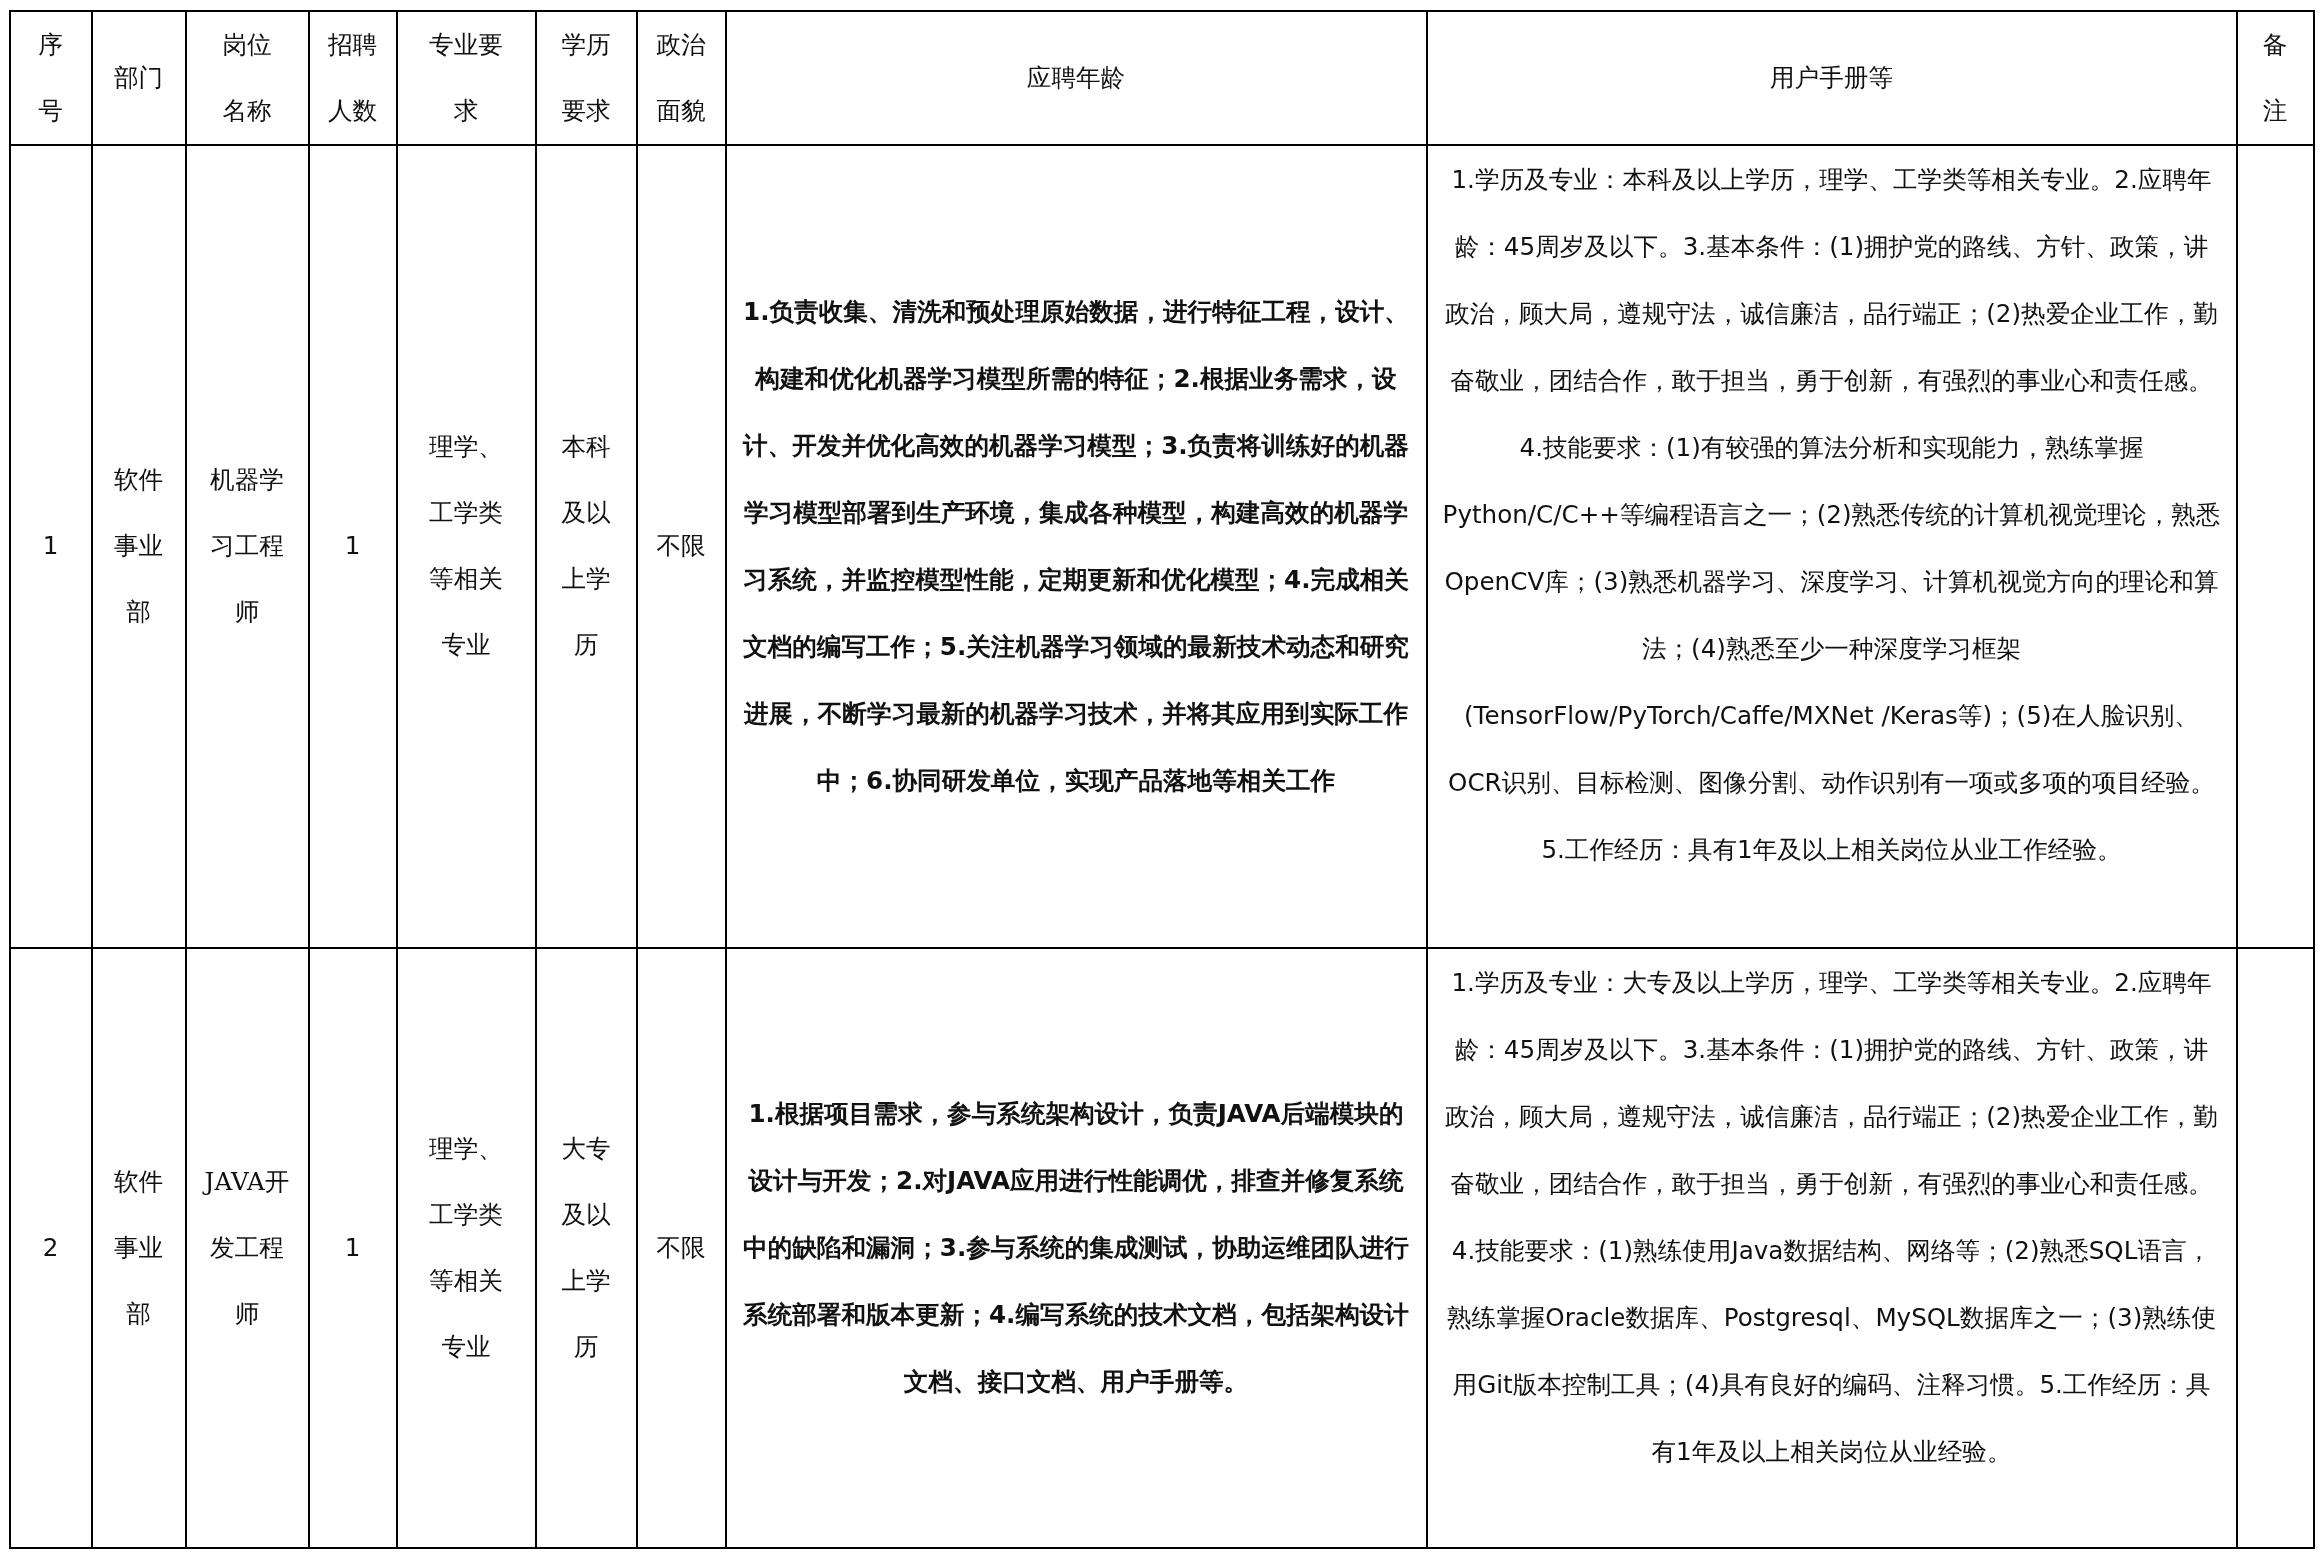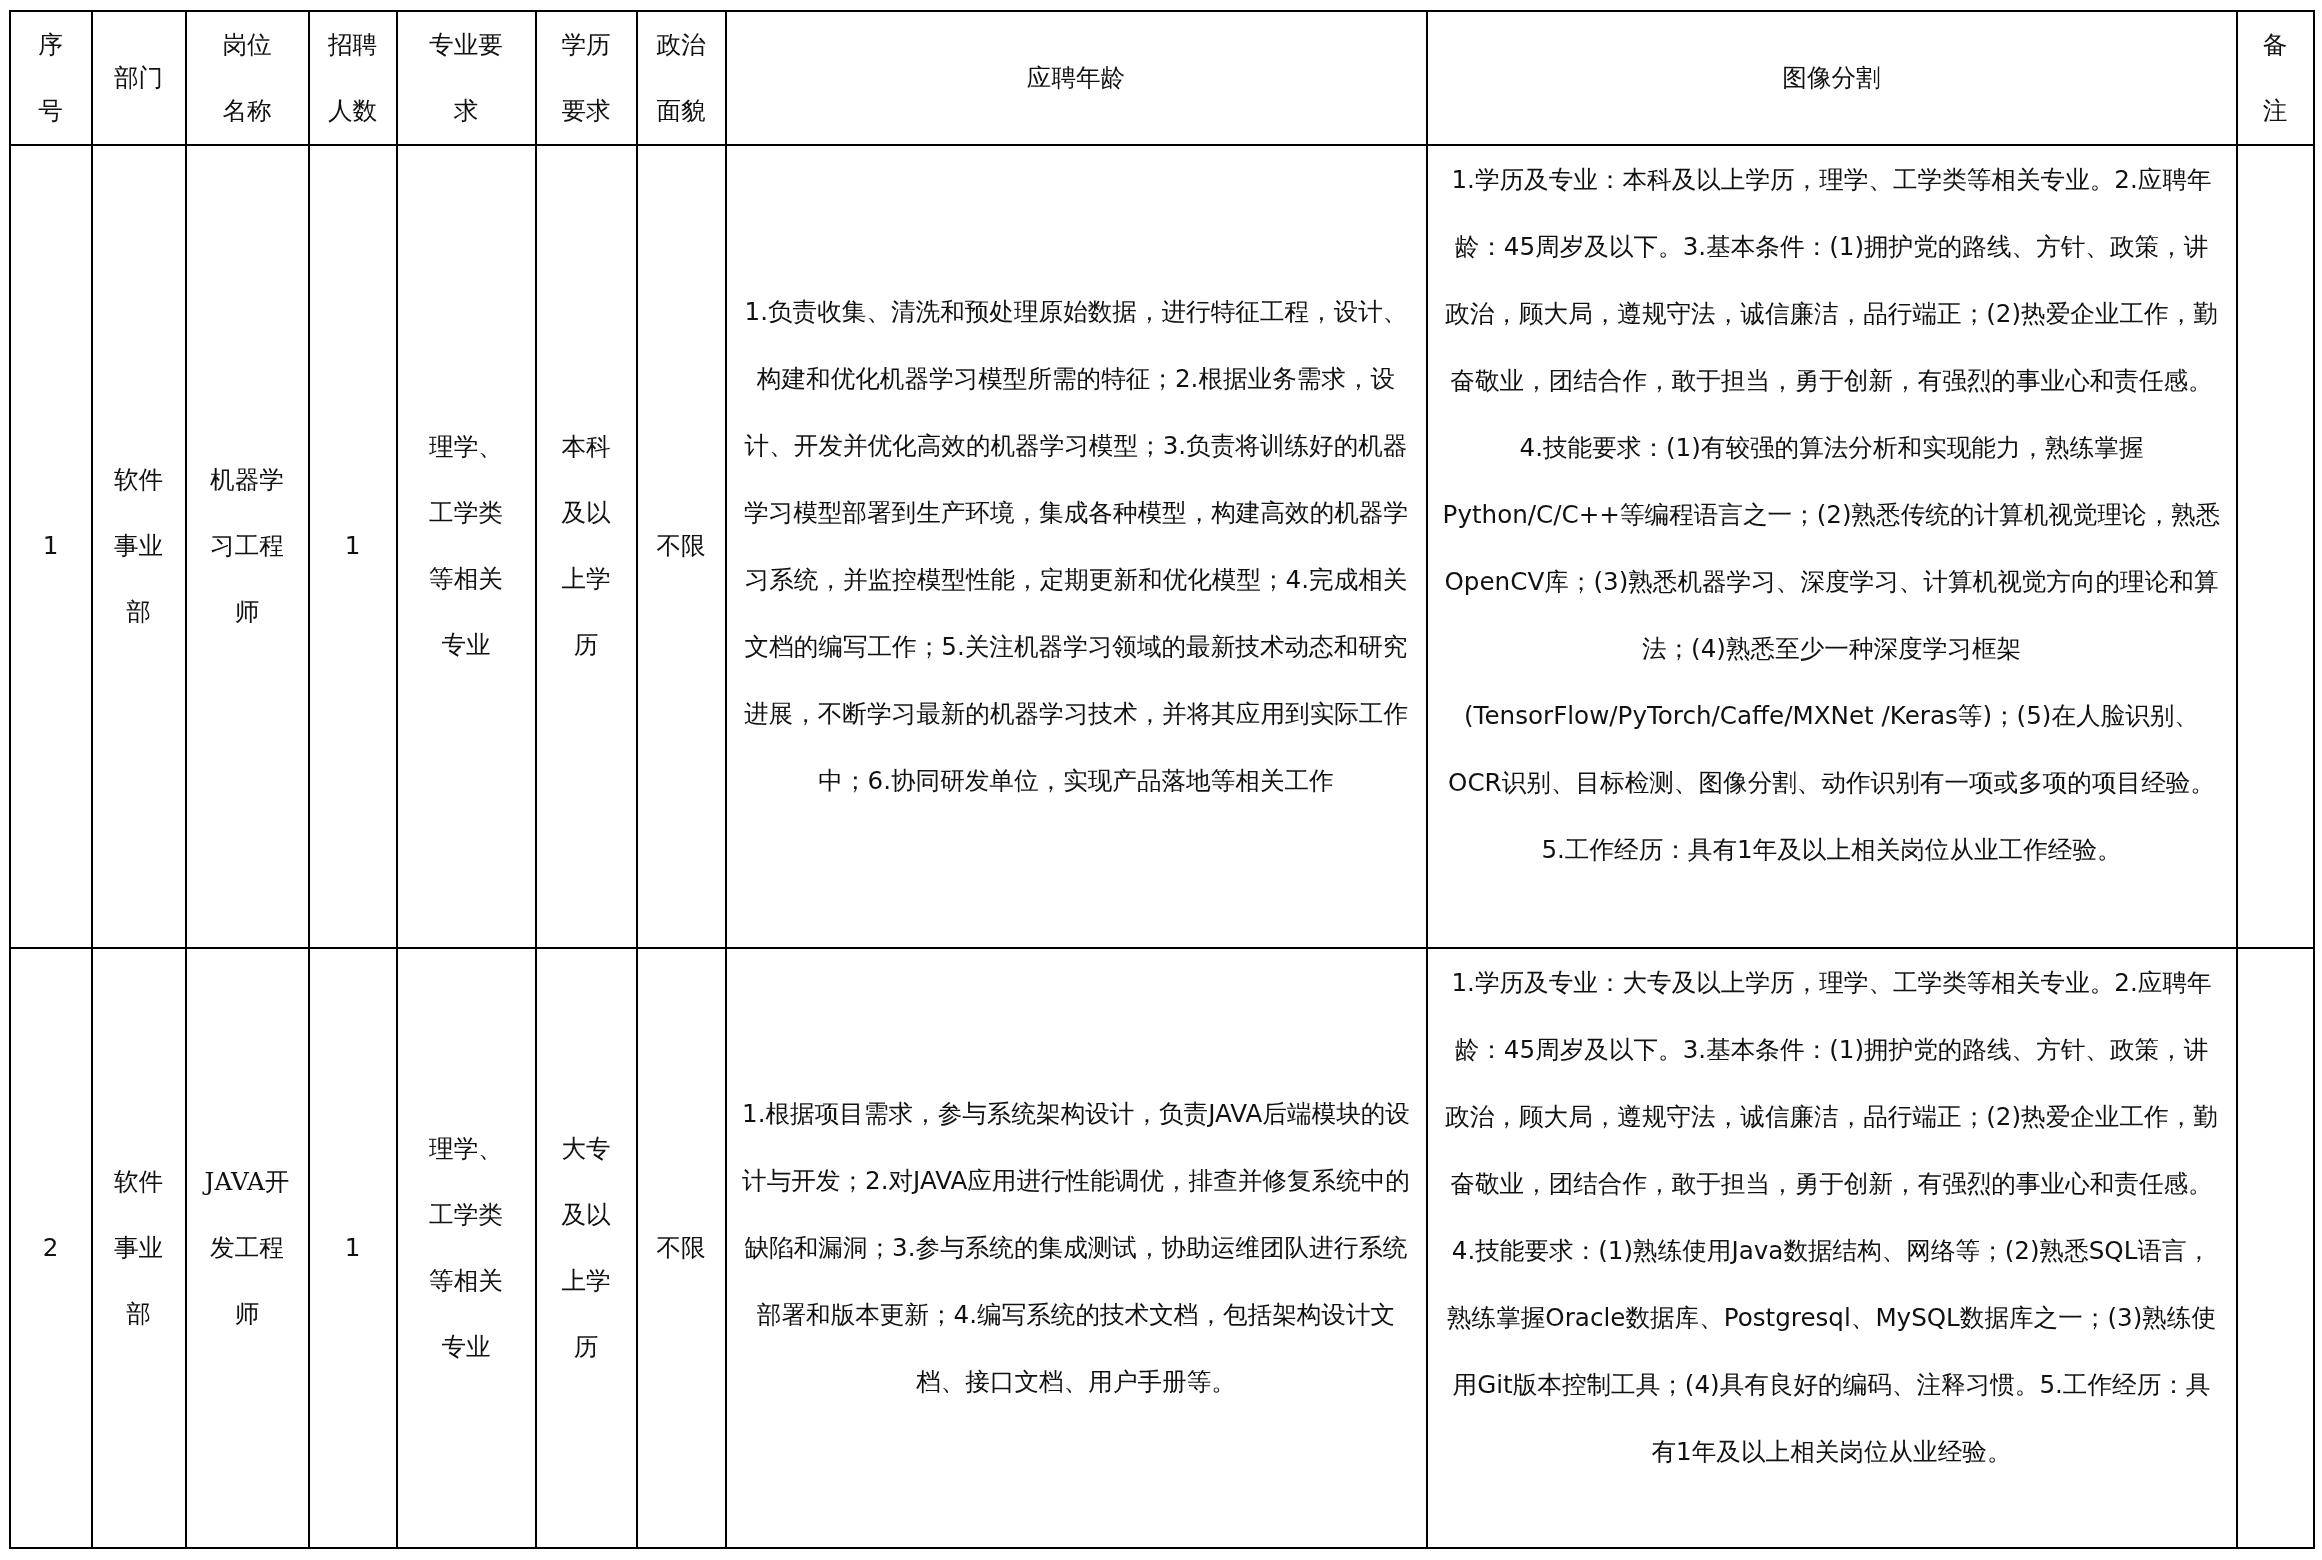--- a/index.html
+++ b/index.html
@@ -8,21 +8,21 @@
   table.jobs { position:absolute; left:8.5px; top:9.5px; border-collapse:collapse;
                table-layout:fixed; width:2304px; }
   table.jobs td, table.jobs th { border:2.8px solid #000; padding:0; vertical-align:middle;
                text-align:center; font-weight:normal; font-size:24.6px; line-height:66px; }
   thead th { height:132px; line-height:66px; }
   tbody tr.r1 td { height:801px; }
   tbody tr.r2 td { height:598px; }
   .vtext { display:inline-block; line-height:66px; }
   .para { text-align:justify; padding:0 15px 0 15px !important; font-size:24.6px;
           line-height:67px !important; font-family:"DejaVu Sans", "Liberation Sans", sans-serif;margin-top:40px; }
-  .para.desc { vertical-align:middle; }
+  .para.desc { vertical-align:middle;font-weight:bold; }
   .para.qual { vertical-align:top; padding-top:0 !important; }
   .num { font-family:"DejaVu Sans", "Liberation Sans", sans-serif; font-size:24.6px; }
 </style>
 </head>
 <body>
 
 <table class="jobs">
   <colgroup>
     <col style="width:82px">
     <col style="width:94px">
@@ -44,21 +44,21 @@
 名称</span></th>
       <th><span class="vtext" style="white-space:pre-line">招聘
 人数</span></th>
       <th><span class="vtext" style="white-space:pre-line">专业要
 求</span></th>
       <th><span class="vtext" style="white-space:pre-line">学历
 要求</span></th>
       <th><span class="vtext" style="white-space:pre-line">政治
 面貌</span></th>
       <th><span>应聘年龄</span></th>
-      <th><span>图像分割</span></th>
+      <th><span>用户手册等</span></th>
       <th><span class="vtext" style="white-space:pre-line">备
 注</span></th>
     </tr>
   </thead>
   <tbody>
     <tr class="r1">
       <td class="num">1</td>
       <td><span class="vtext" style="white-space:pre-line">软件
 事业
 部</span></td>

